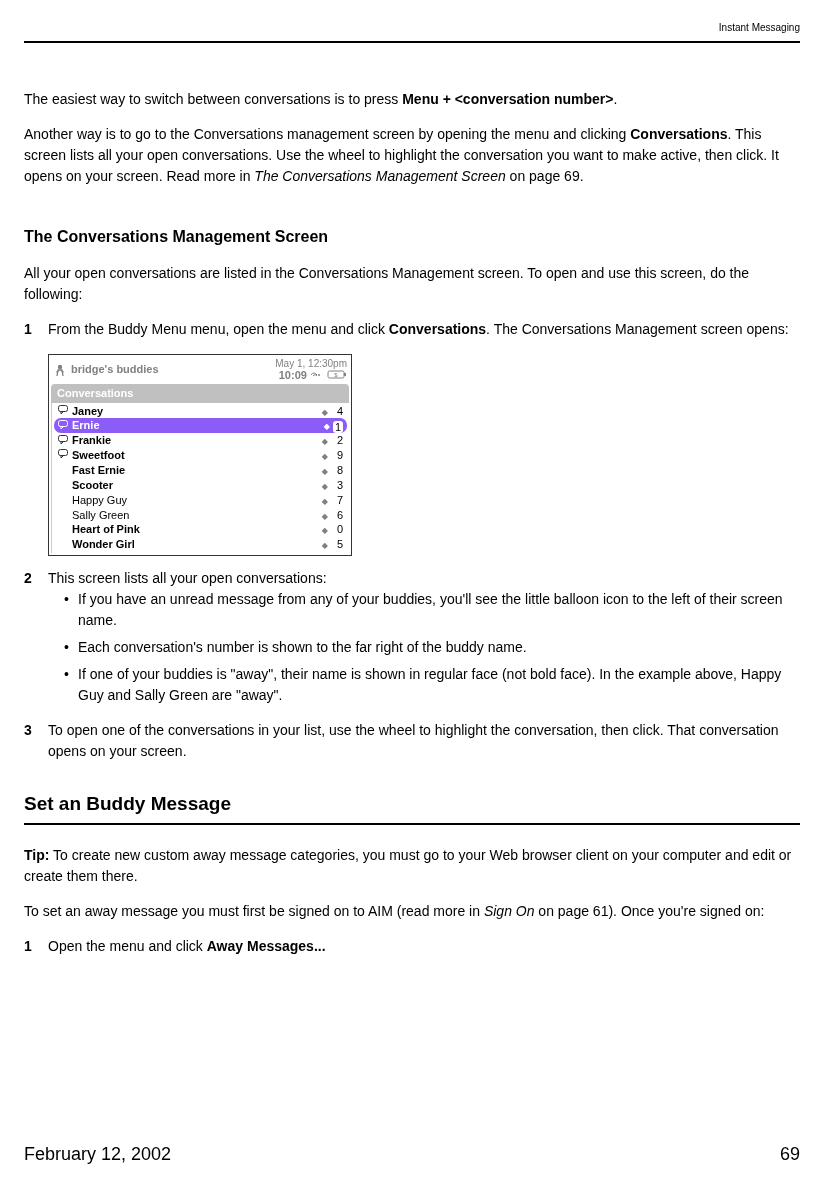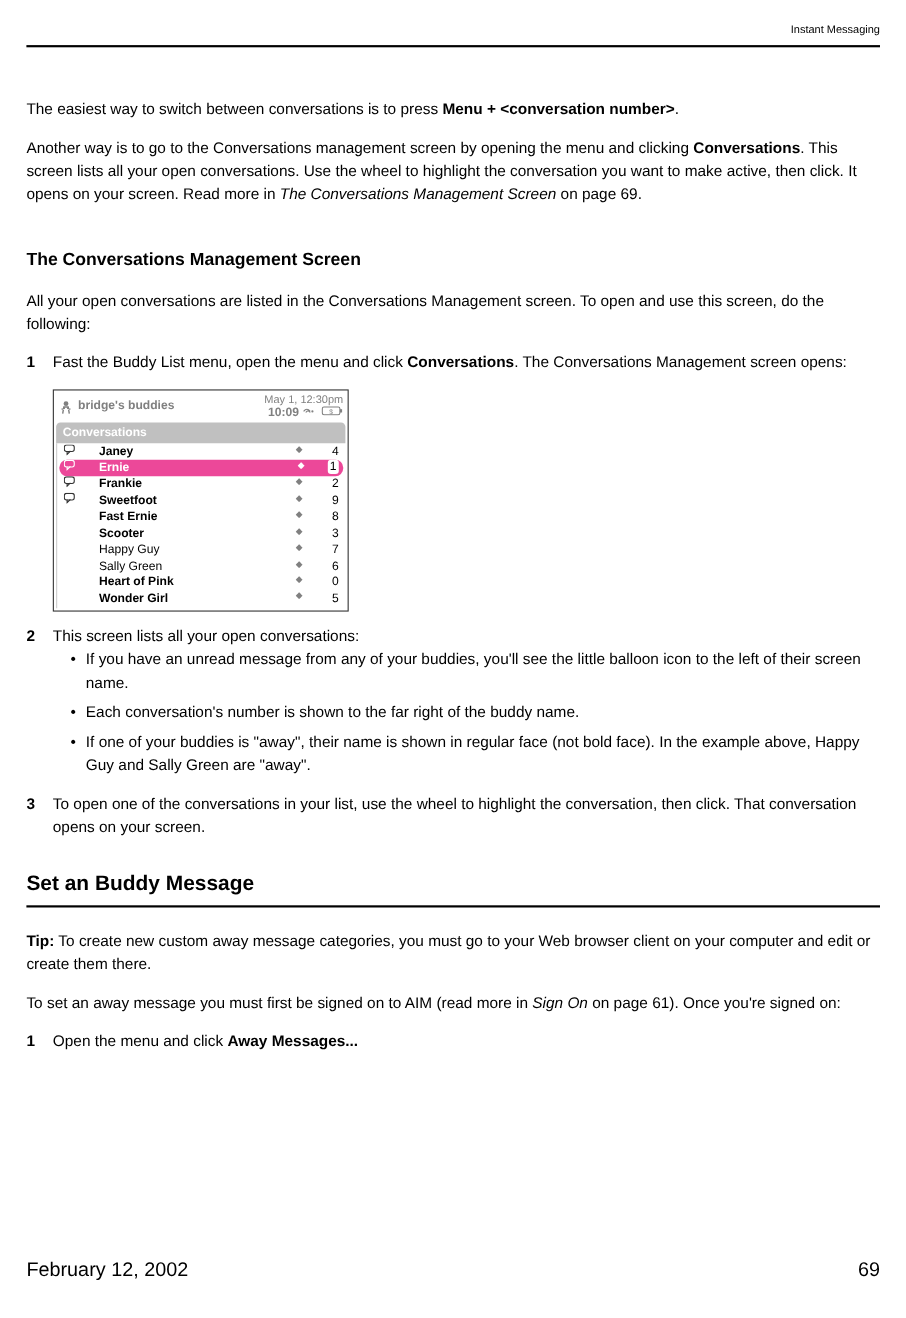--- a/index.html
+++ b/index.html
@@ -77,21 +77,21 @@
     }
     .bullet-mark {
       width: 14px;
       flex-shrink: 0;
     }
     .screenshot {
       display: inline-block;
       margin: 6px 0 12px 24px;
       background: #fff;
       border: 1px solid #333;
-      width: 269px;
+      width: 304px;
       font-family: Verdana, sans-serif;
       padding: 2px;
     }
     .ss-titlebar {
       display: flex;
       align-items: center;
       font-size: 11px;
       padding: 1px 2px;
       color: #808080;
     }
@@ -125,28 +125,27 @@
       padding: 1px 6px;
       border-radius: 4px 4px 0 0;
       margin-top: 2px;
     }
     .ss-list {
       border-left: 1px solid #ccc;
       padding: 1px 0;
     }
     .ss-row {
       display: flex;
-      align-items: flex-start;
+      align-items: flex-end;
       font-size: 11px;
       line-height: 1.35;
       padding: 0 6px;
-      gap: 18px;
     }
     .ss-row.selected {
-      background: #ec4899;
+      background: #8b5cf6;
       color: #fff;
       border-radius: 7px;
       margin: 0 2px;
       padding: 0 4px;
     }
     .ss-speech {
       width: 14px;
       flex-shrink: 0;
       font-size: 10px;
     }
@@ -209,21 +208,21 @@
 
   <div style="height:24px"></div>
 
   <div class="heading3">The Conversations Management Screen</div>
 
   <p class="para">All your open conversations are listed in the Conversations Management screen. To open and use this screen, do the following:</p>
 
   <div class="step-block">
     <div class="step-num">1</div>
     <div class="step-body">
-      <span>Fast the Buddy List menu, open the menu and click </span><span class="bold">Conversations</span><span>. The Conversations Management screen opens:</span>
+      <span>From the Buddy Menu menu, open the menu and click </span><span class="bold">Conversations</span><span>. The Conversations Management screen opens:</span>
     </div>
   </div>
 
   <div class="screenshot">
     <div class="ss-titlebar">
       <span class="ss-icon">
         <svg width="14" height="14" viewBox="0 0 14 14">
             <circle cx="7" cy="4" r="2.2" fill="#808080"></circle>
             <path d="M4 13 L5 7 L9 7 L10 13 M3 9 L6 8 M11 9 L8 8" stroke="#808080" stroke-width="1.3" fill="none"></path>
           </svg>

